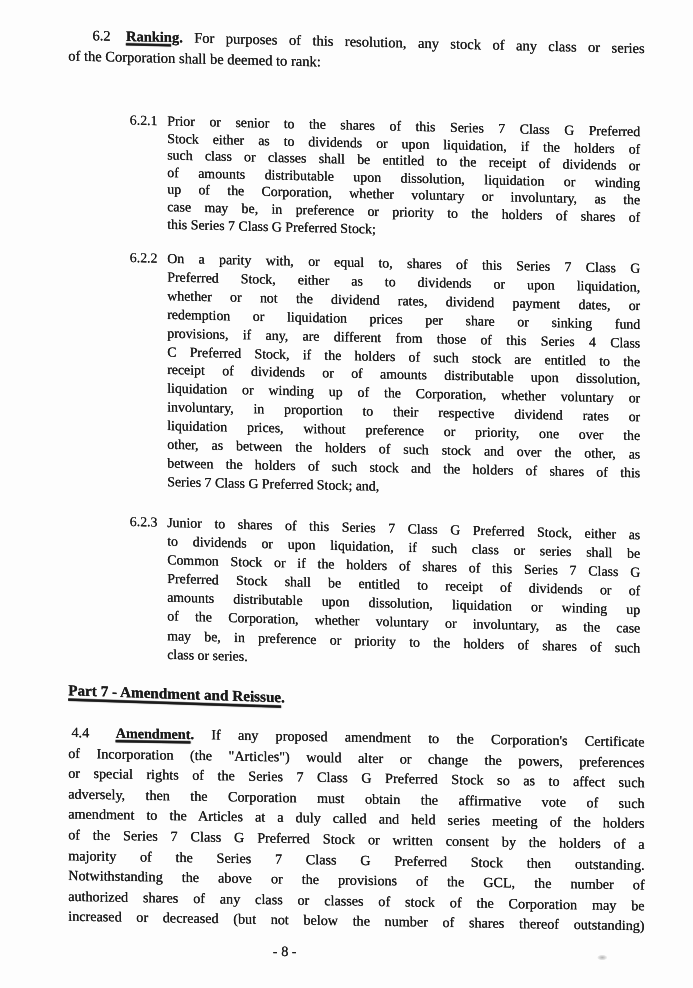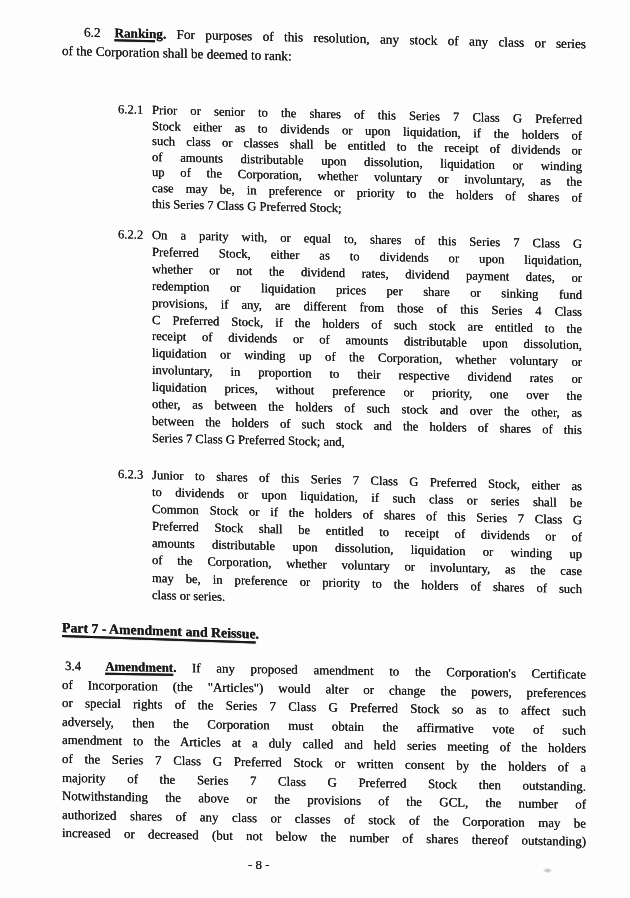--- a/index.html
+++ b/index.html
@@ -121,21 +121,21 @@
         <div class="tline">amounts distributable upon dissolution, liquidation or winding up</div>
         <div class="tline">of the Corporation, whether voluntary or involuntary, as the case</div>
         <div class="tline">may be, in preference or priority to the holders of shares of such</div>
         <div class="tline">class or series.</div>
       </div>
   </section>
 
   <div class="block p7"><span class="u">Part 7 - Amendment and Reissue</span><span>.</span></div>
 
   <section class="block s71">
-    <div class="tline first"><span>3.4</span><span class="gap g2"></span><span><span class="u">Amendment</span><span class="bold">.</span></span> <span>If any proposed amendment to the Corporation's Certificate</span></div>
+    <div class="tline first"><span>4.4</span><span class="gap g2"></span><span><span class="u">Amendment</span><span class="bold">.</span></span> <span>If any proposed amendment to the Corporation's Certificate</span></div>
     <div class="lines">
         <div class="tline">of Incorporation (the "Articles") would alter or change the powers, preferences</div>
         <div class="tline">or special rights of the Series 7 Class G Preferred Stock so as to affect such</div>
         <div class="tline">adversely, then the Corporation must obtain the affirmative vote of such</div>
         <div class="tline">amendment to the Articles at a duly called and held series meeting of the holders</div>
         <div class="tline">of the Series 7 Class G Preferred Stock or written consent by the holders of a</div>
         <div class="tline">majority of the Series 7 Class G Preferred Stock then outstanding.</div>
         <div class="tline">Notwithstanding the above or the provisions of the GCL, the number of</div>
         <div class="tline">authorized shares of any class or classes of stock of the Corporation may be</div>
         <div class="tline">increased or decreased (but not below the number of shares thereof outstanding)</div>

